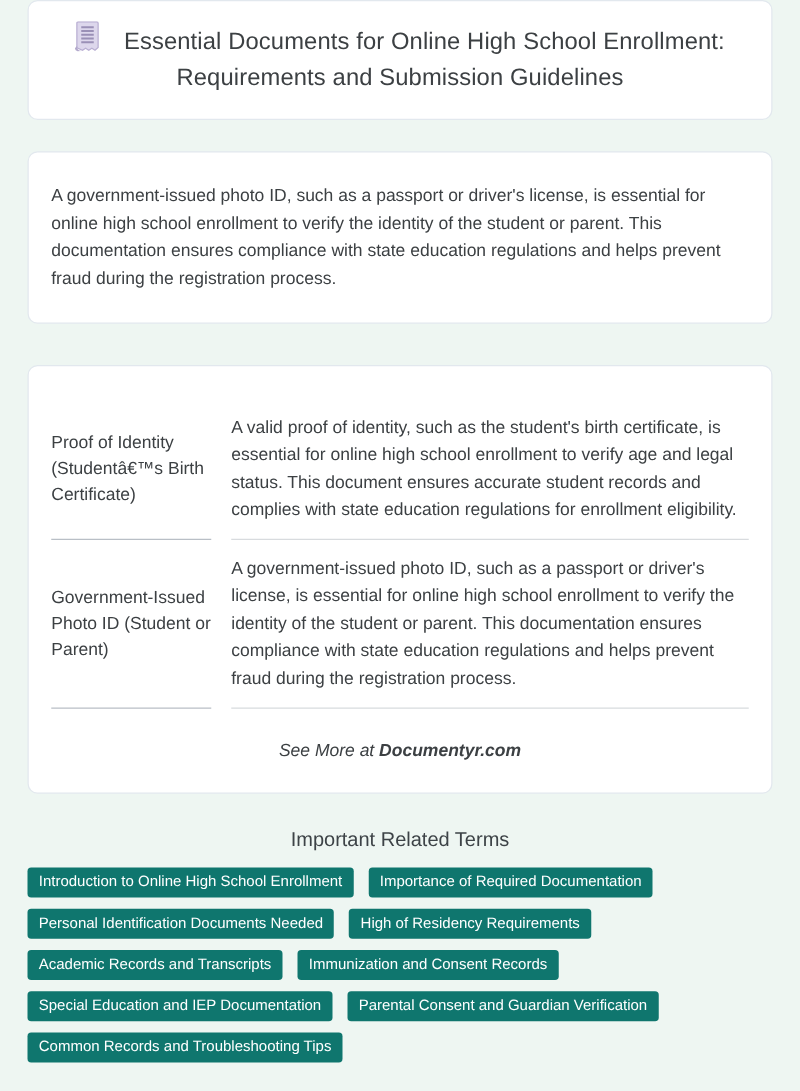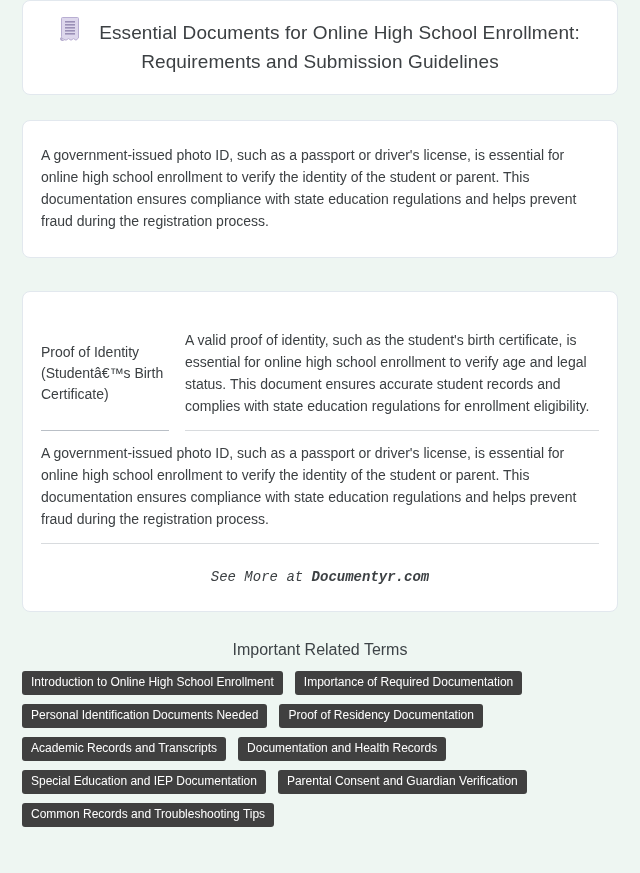--- a/index.html
+++ b/index.html
@@ -72,38 +72,37 @@
     padding: 11px 0 13px;
   }
   .doc-row .term { border-bottom: 1px solid #b9bfc6; align-self: stretch; display: flex; align-items: center; }
   .doc-row .desc { border-bottom: 1px solid #d8dbde; }
   .see-more {
     margin-top: 25px;
     text-align: center;
     font-style: italic;
     font-size: 14px;
     color: #3c4043;
-    font-family: Liberation Mono, monospace;
   }
   .see-more .site { font-weight: bold; }
   
   .related-heading {
     margin: 29px 0 12px;
     text-align: center;
     font-size: 16px;
     font-weight: 500;
     color: #3d4347;
   }
   .tags {
     display: flex;
     flex-wrap: wrap;
     gap: 9px 12px;
   }
   .tag {
-    background: #404040;
+    background: #0f766e;
     color: #ffffff;
     font-size: 12px;
     line-height: 13px;
     padding: 5px 9px 6px;
     border-radius: 3px;
     border: none;
     font-family: "Liberation Sans", sans-serif;
     white-space: nowrap;
     cursor: pointer;
   }
@@ -131,41 +130,42 @@
 
   <div class="card table-card">
     <div class="doc-table">
 
         <div class="doc-row">
           <div class="term">Proof of Identity (Studentâ€™s Birth Certificate)</div>
           <div class="desc">A valid proof of identity, such as the student's birth certificate, is essential for online high school enrollment to verify age and legal status. This document ensures accurate student records and complies with state education regulations for enrollment eligibility.</div>
         </div>
 
         <div class="doc-row">
+          <div class="term">Government-Issued Photo ID (Student or Parent)</div>
           <div class="desc">A government-issued photo ID, such as a passport or driver's license, is essential for online high school enrollment to verify the identity of the student or parent. This documentation ensures compliance with state education regulations and helps prevent fraud during the registration process.</div>
         </div>
       </div>
     <div class="see-more"><span>See More at </span><span class="site">Documentyr.com</span></div>
   </div>
 
   <h2 class="related-heading">Important Related Terms</h2>
 
   <div class="tags">
 
       <button class="tag">Introduction to Online High School Enrollment</button>
 
       <button class="tag">Importance of Required Documentation</button>
 
       <button class="tag">Personal Identification Documents Needed</button>
 
-      <button class="tag">Proof of Residency Documentation</button>
+      <button class="tag">High of Residency Requirements</button>
 
       <button class="tag">Academic Records and Transcripts</button>
 
-      <button class="tag">Documentation and Health Records</button>
+      <button class="tag">Immunization and Consent Records</button>
 
       <button class="tag">Special Education and IEP Documentation</button>
 
       <button class="tag">Parental Consent and Guardian Verification</button>
 
 
       <button class="tag">Common Records and Troubleshooting Tips</button>
     </div>
 
 </div>

